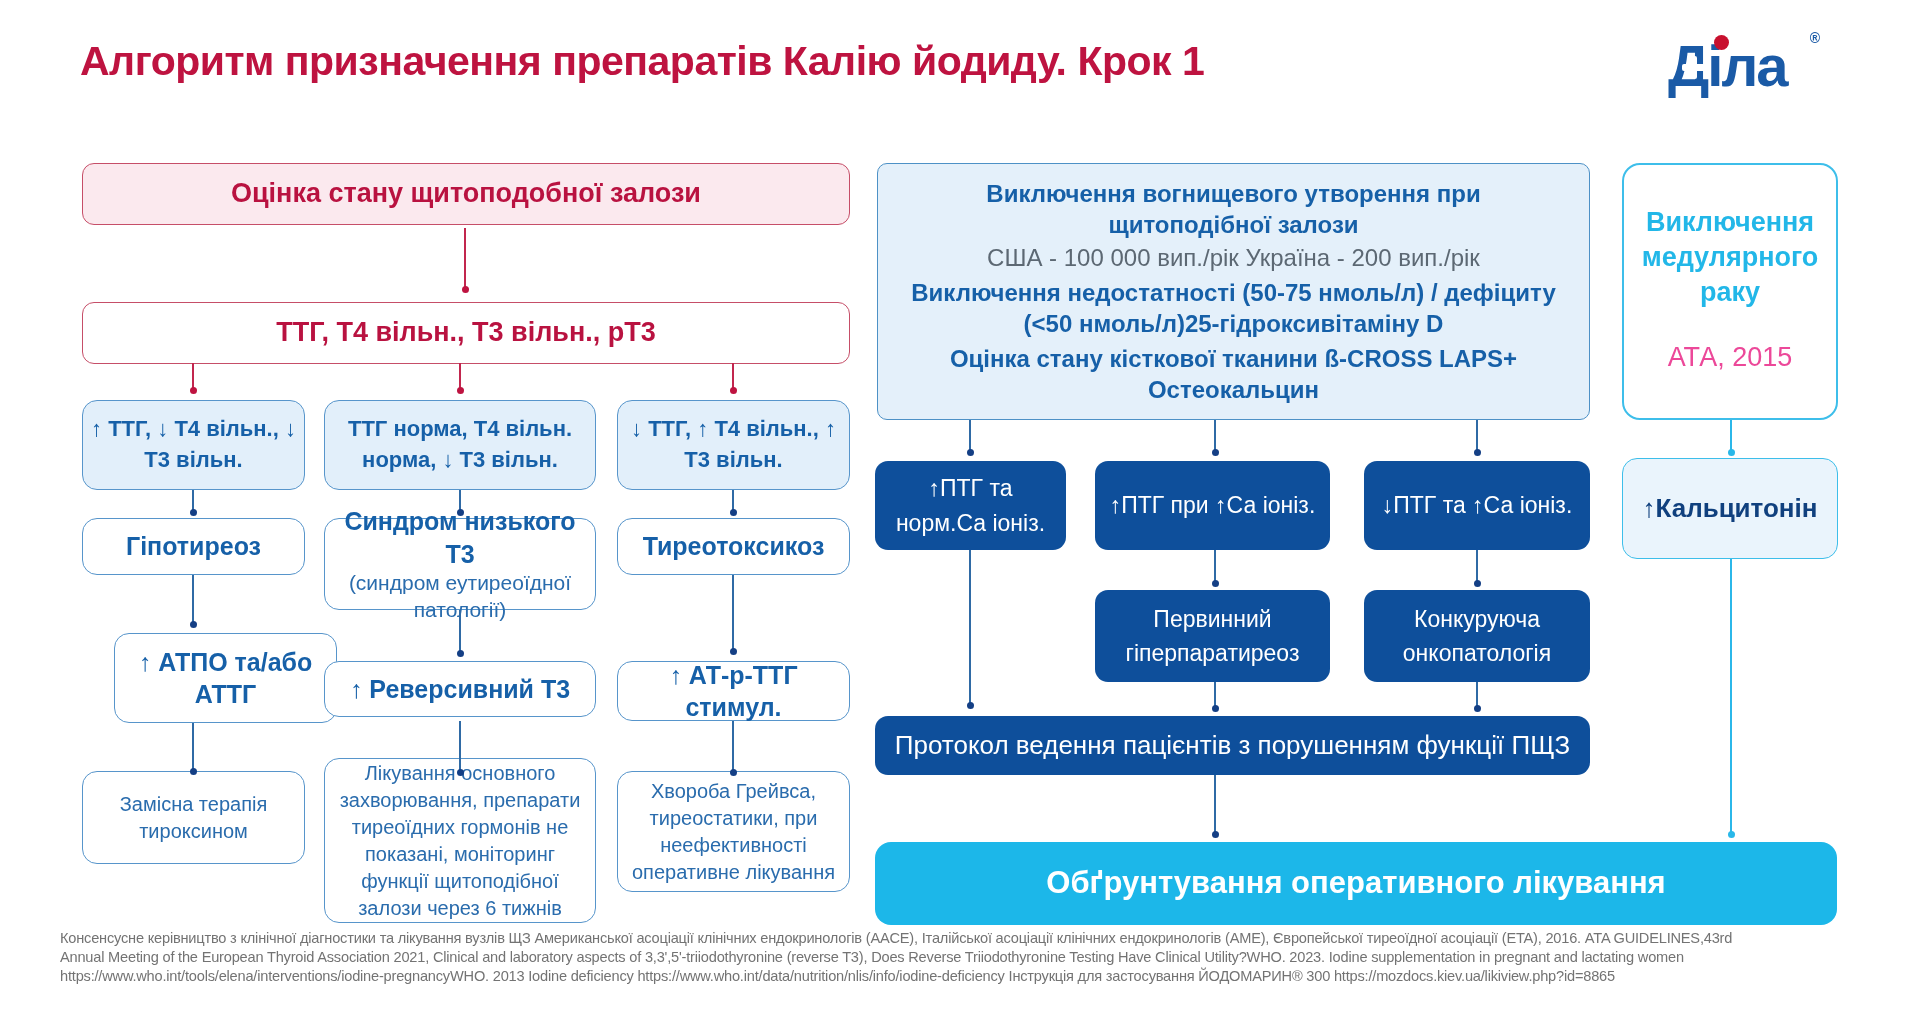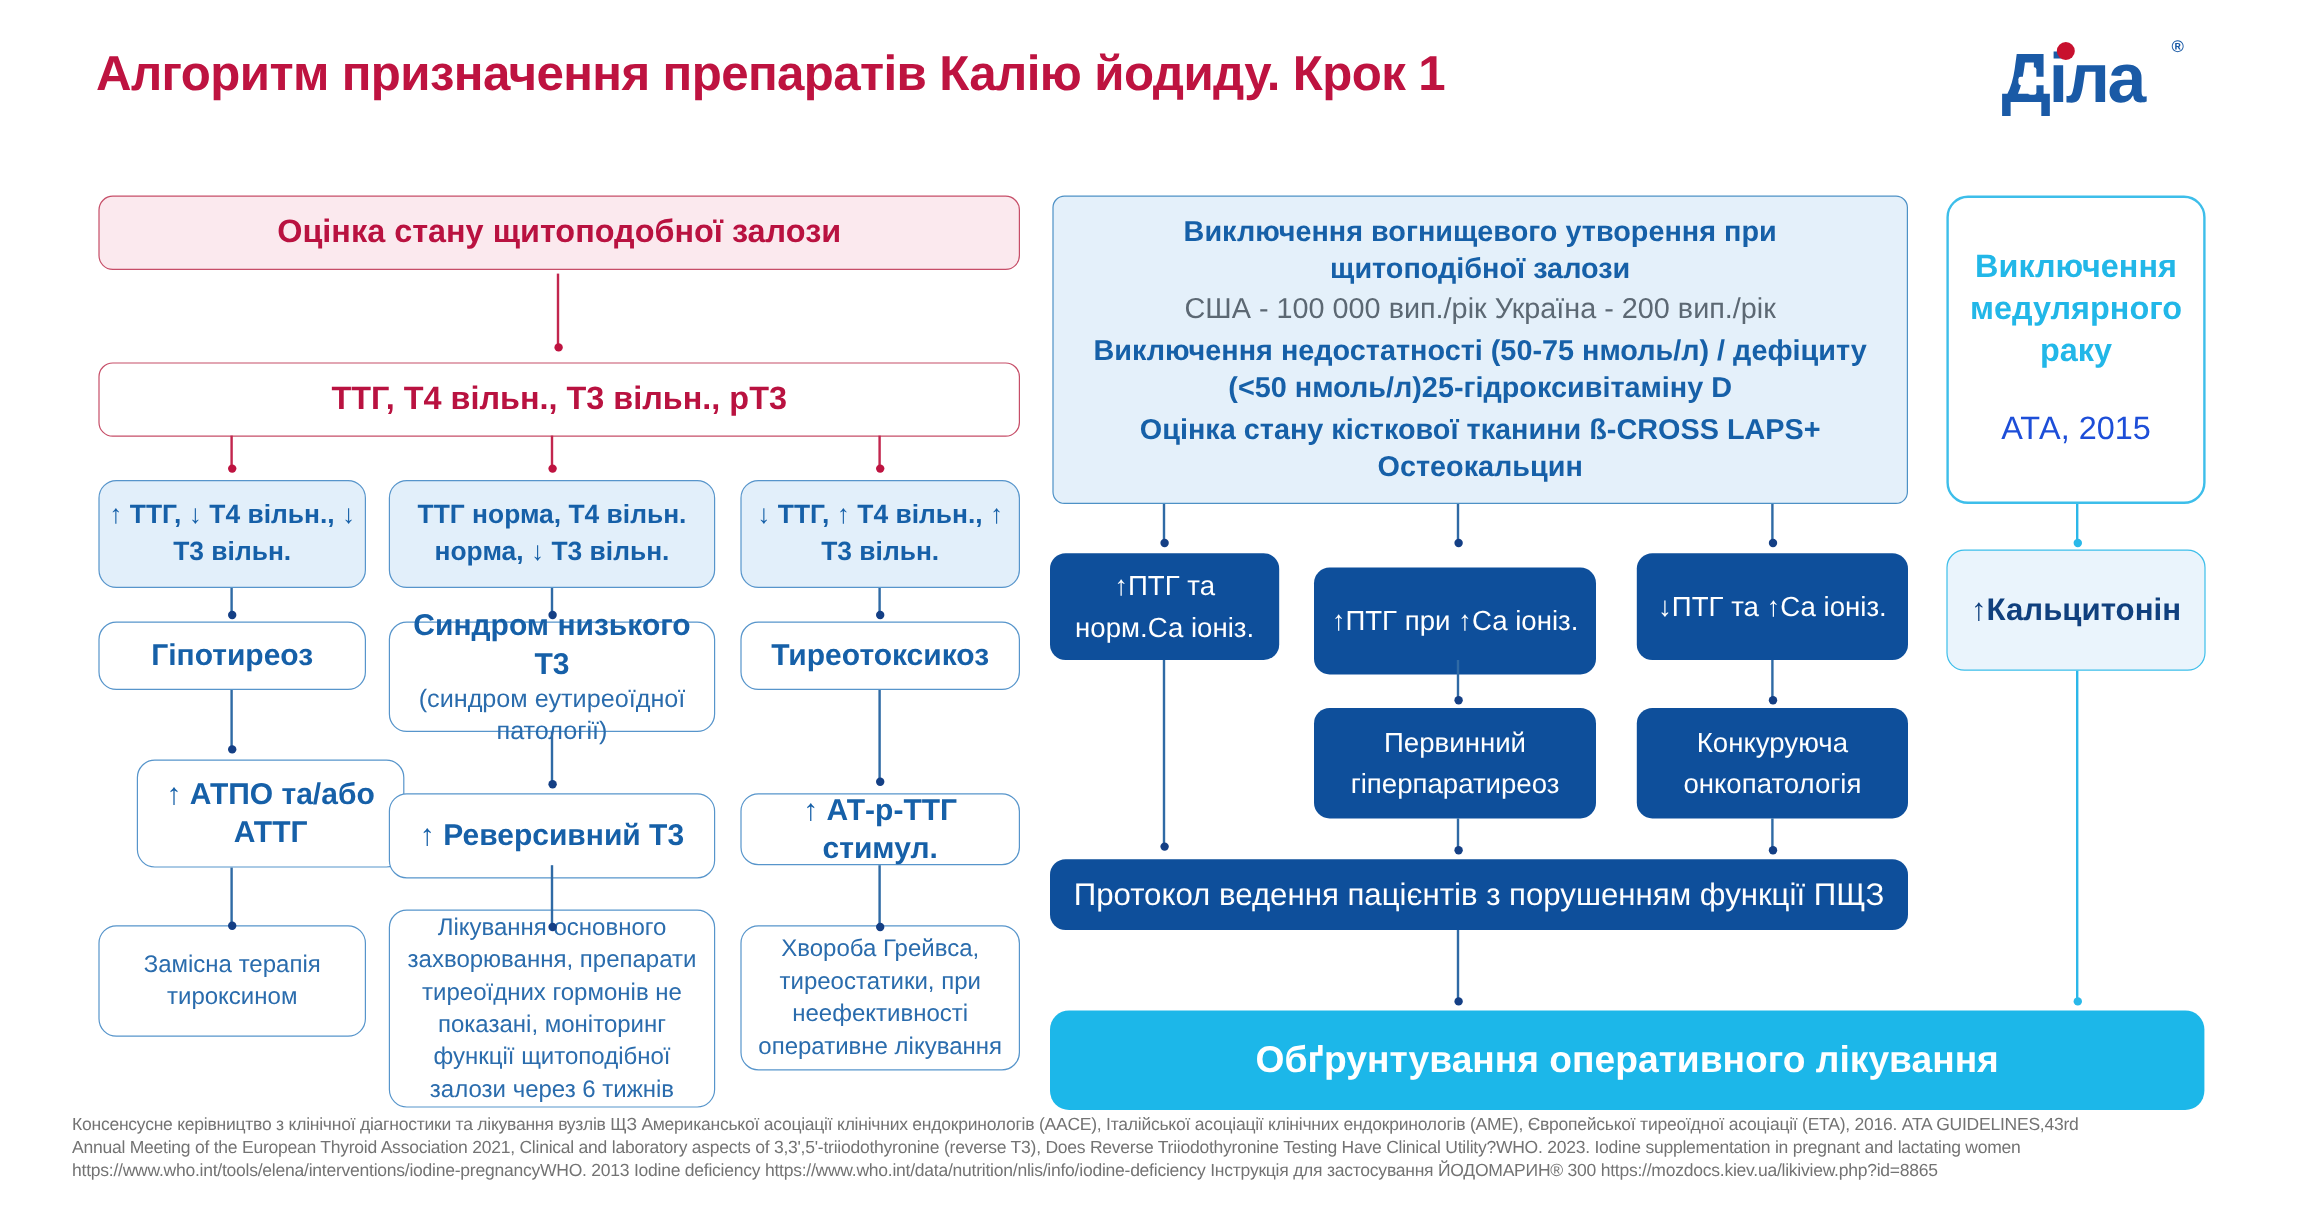--- a/index.html
+++ b/index.html
@@ -37,21 +37,21 @@
   .g-line{font-weight:700;color:#1660A8;font-size:24px;line-height:1.3;}
   .g-sub{font-weight:400;color:#5C6873;font-size:24px;line-height:1.2;}
 
   .darkbox{background:#0E4F9B;color:#ffffff;border-radius:13px;font-size:23px;
     font-weight:400;line-height:1.5;padding:6px 12px;}
   .protocol{font-size:26px;line-height:1.2;}
   .surgery{background:#1CB7E9;color:#ffffff;font-weight:700;font-size:31px;border-radius:16px;}
 
   .medullary{background:#ffffff;border:2px solid #3DBEEA;border-radius:18px;justify-content:flex-start;padding:40px 18px 10px;}
   .med-title{color:#22B7E8;font-weight:700;font-size:27px;line-height:1.3;}
-  .med-sub{color:#1d4ed8;font-weight:400;font-size:27px;margin-top:30px;}
+  .med-sub{color:#ec4899;font-weight:400;font-size:27px;margin-top:30px;}
   .calcitonin{background:#EAF4FC;border:1.5px solid #3DBEEA;border-radius:15px;
     color:#10407E;font-weight:700;font-size:26px;}
 
   
   .conn{position:absolute;width:2px;}
   .conn::after{content:"";position:absolute;bottom:-3px;left:-2.5px;width:7px;height:7px;border-radius:50%;background:inherit;}
   .conn.red{background:#C2264E;}   .conn.red::after{background:#BE1340;}
   .conn.blue{background:#2F6AA5;}  .conn.blue::after{background:#143F85;}
   .conn.cyan{background:#2BB7E9;}  .conn.cyan::after{background:#29B8E9;}
 
@@ -82,36 +82,36 @@
   <div class="box lightblue" style="left:617px;top:400px;width:233px;height:90px;">↓ ТТГ, ↑ Т4 вільн., ↑ Т3 вільн.</div>
 
   <div class="box whiteblue bold-blue" style="left:82px;top:518px;width:223px;height:57px;">Гіпотиреоз</div>
   <div class="box whiteblue" style="left:324px;top:518px;width:272px;height:92px;">
     <span class="bold-blue">Синдром низького Т3</span>
     <span class="sub-blue">(синдром еутиреоїдної патології)</span>
   </div>
   <div class="box whiteblue bold-blue" style="left:617px;top:518px;width:233px;height:57px;">Тиреотоксикоз</div>
 
   <div class="box whiteblue bold-blue" style="left:82px;top:633px;width:223px;height:90px;margin-left:32px;">↑ АТПО та/або АТТГ</div>
-  <div class="box whiteblue bold-blue" style="left:324px;top:661px;width:272px;height:71px;">↑ Реверсивний Т3</div>
+  <div class="box whiteblue bold-blue" style="left:324px;top:661px;width:272px;height:56px;">↑ Реверсивний Т3</div>
   <div class="box whiteblue bold-blue" style="left:617px;top:661px;width:233px;height:60px;">↑ АТ-р-ТТГ стимул.</div>
 
   <div class="box whiteblue f-text" style="left:82px;top:771px;width:223px;height:93px;">Замісна терапія тироксином</div>
   <div class="box whiteblue f-text" style="left:324px;top:758px;width:272px;height:165px;">Лікування основного захворювання, препарати тиреоїдних гормонів не показані, моніторинг функції щитоподібної залози через 6 тижнів</div>
   <div class="box whiteblue f-text" style="left:617px;top:771px;width:233px;height:121px;">Хвороба Грейвса, тиреостатики, при неефективності оперативне лікування</div>
 
   <div class="box gbox" style="left:877px;top:163px;width:713px;height:257px;">
     <span class="g-line">Виключення вогнищевого утворення при щитоподібної залози</span>
     <span class="g-sub">США - 100 000 вип./рік Україна - 200 вип./рік</span>
     <span class="g-line">Виключення недостатності (50-75 нмоль/л) / дефіциту (&lt;50 нмоль/л)25-гідроксивітаміну D</span>
     <span class="g-line">Оцінка стану кісткової тканини ß-CROSS LAPS+ Остеокальцин</span>
   </div>
 
   <div class="box darkbox" style="left:875px;top:461px;width:191px;height:89px;">↑ПТГ та норм.Са іоніз.</div>
-  <div class="box darkbox" style="left:1095px;top:461px;width:235px;height:89px;margin-top:12px;">↑ПТГ при ↑Са іоніз.</div>
+  <div class="box darkbox" style="left:1095px;top:461px;width:235px;height:89px;">↑ПТГ при ↑Са іоніз.</div>
   <div class="box darkbox" style="left:1364px;top:461px;width:226px;height:89px;">↓ПТГ та ↑Са іоніз.</div>
 
   <div class="box darkbox" style="left:1095px;top:590px;width:235px;height:92px;">Первинний гіперпаратиреоз</div>
   <div class="box darkbox" style="left:1364px;top:590px;width:226px;height:92px;">Конкуруюча онкопатологія</div>
 
   <div class="box darkbox protocol" style="left:875px;top:716px;width:715px;height:59px;">Протокол ведення пацієнтів з порушенням функції ПЩЗ</div>
 
   <div class="box surgery" style="left:875px;top:842px;width:962px;height:83px;">Обґрунтування оперативного лікування</div>
 
   <div class="box medullary" style="left:1622px;top:163px;width:216px;height:257px;">

